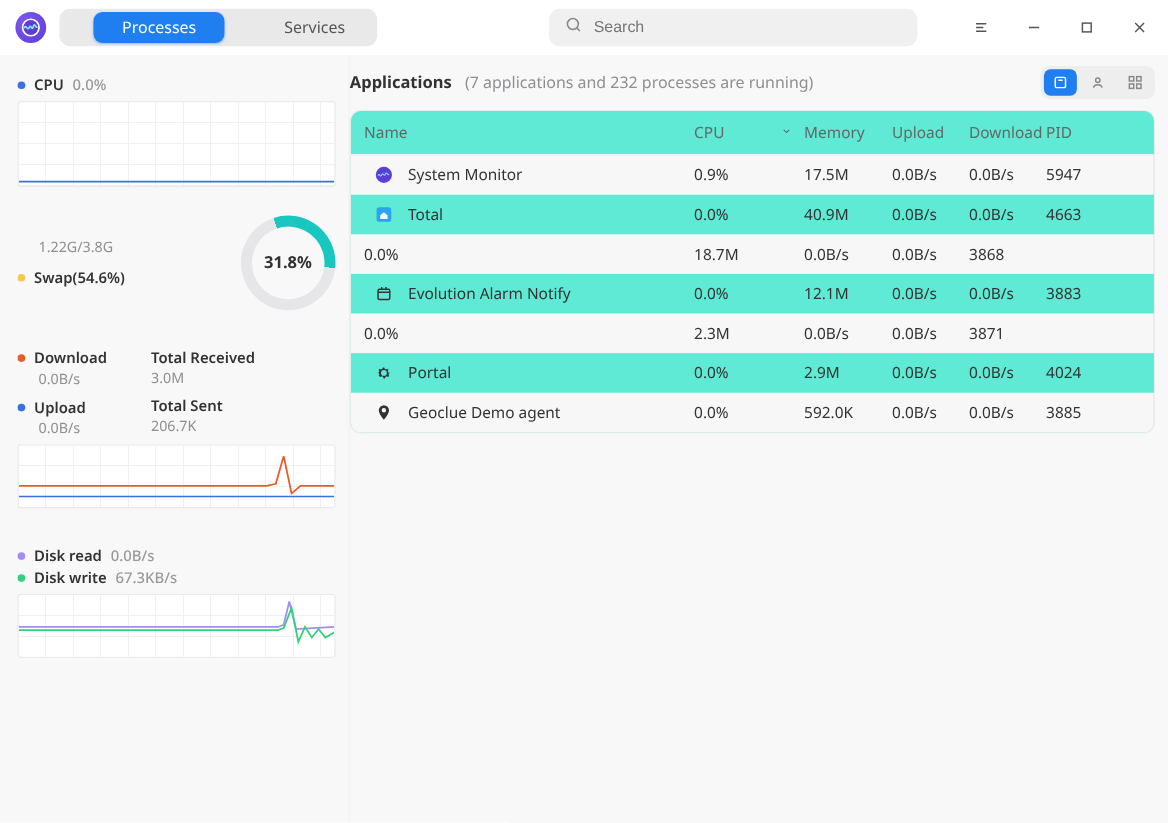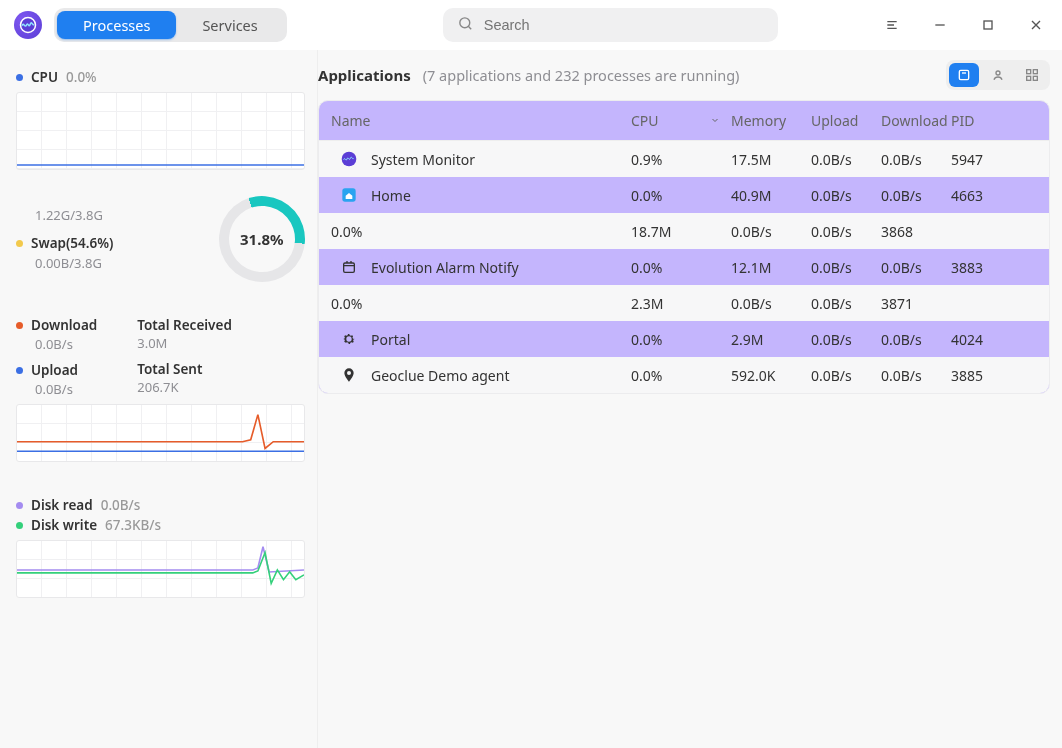--- a/index.html
+++ b/index.html
@@ -34,20 +34,21 @@
     padding: 3px;
     height: 34px;
   }
   .seg-tab {
     padding: 0 26px;
     display: flex; align-items: center; justify-content: center;
     border-radius: 8px;
     font-size: 14.5px;
     color: #555;
     cursor: pointer;
+    margin-left: 28px;
   }
   .seg-tab.active {
     background: #1f7ff0;
     color: #fff;
     box-shadow: 0 1px 2px rgba(31,127,240,.4);
   }
   .titlebar-spacer { flex: 0 0 140px; }
   .searchbox {
     flex: 1;
     max-width: 335px;
@@ -159,21 +160,21 @@
   .view-toggle {
     width:30px; height:24px;
     display:flex; align-items:center; justify-content:center;
     border-radius:6px; cursor:pointer;
   }
   .view-toggle.active { background:#1f7ff0; }
   .view-toggle svg { width:16px; height:16px; }
 
   .table-wrap {
     margin: 0 12px 12px 0;
-    background:#c4b5fd;
+    background:#5eead4;
     border:1px solid #ececee;
     border-radius:10px;
     overflow:hidden;
   }
   .thead, .trow {
     display:grid;
     grid-template-columns: 300px 100px 80px 70px 70px 80px;
     align-items:center;
   }
   .thead {
@@ -265,21 +266,20 @@
 
     <div class="side-block">
       <div class="mem-block">
         <div class="mem-legends">
           <div class="legend-line2">1.22G/3.8G</div>
           <div class="gap"></div>
           <div class="legend-row">
             <span class="legend-dot" style="background:#f2c94c"></span>
             <span>Swap(54.6%)</span>
           </div>
-          <div class="legend-line2">0.00B/3.8G</div>
         </div>
         <div class="donut">
           <div class="donut-label">31.8%</div>
         </div>
       </div>
     </div>
 
     <div class="side-block">
       <div class="net-cols">
         <div class="net-col">
@@ -402,21 +402,21 @@
             <div>5947</div>
           </div>
           <div class="trow">
             <div class="name-cell">
               <span class="row-icon">
                 <svg viewBox="0 0 24 24">
                   <rect x="2" y="2" width="20" height="20" rx="4" fill="#2aa3f0"></rect>
                   <path d="M7 13l5-4 5 4v5H7z" fill="#fff"></path>
                 </svg>
               </span>
-              <span>Home</span>
+              <span>Total</span>
             </div>
             <div>0.0%</div>
             <div>40.9M</div>
             <div>0.0B/s</div>
             <div>0.0B/s</div>
             <div>4663</div>
           </div>
           <div class="trow">
             <div>0.0%</div>
             <div>18.7M</div>

